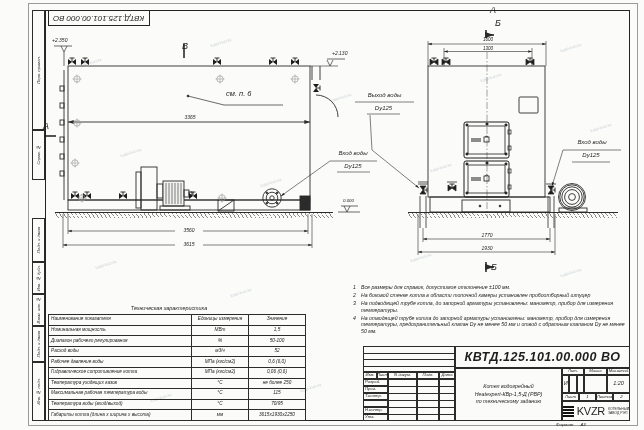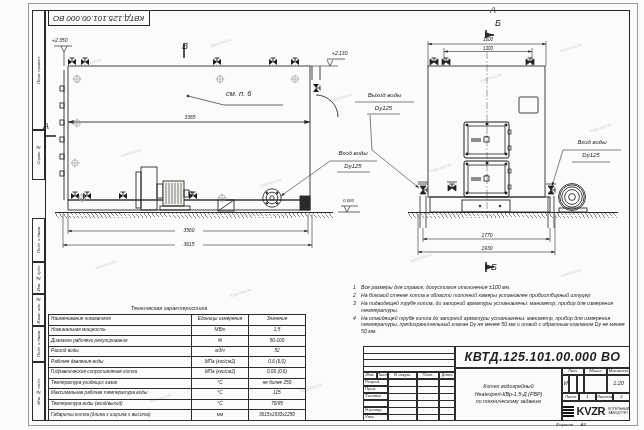--- a/index.html
+++ b/index.html
@@ -430,21 +430,21 @@
     <div class="tbc" style="left:221px;top:29px;width:23px;height:18px;"></div>
     <div class="tbc" style="left:244px;top:29px;width:23px;height:18px;font-size:5.5px;">1:20</div>
 
     <div class="tbc" style="left:199px;top:47px;width:17px;height:8px;">Лист</div>
     <div class="tbc" style="left:216px;top:47px;width:17px;height:8px;">1</div>
     <div class="tbc" style="left:233px;top:47px;width:17px;height:8px;">Листов</div>
     <div class="tbc" style="left:250px;top:47px;width:17px;height:8px;">2</div>
 
     <div class="tbc" style="left:199px;top:55px;width:68px;height:20px;gap:3px;">
       <span style="width:11px;height:11px;background:repeating-linear-gradient(#111 0 2px,#fbfbf9 2px 3px);flex:none;"></span>
-      <span style="font-style:normal;font-weight:bold;font-size:11px;letter-spacing:-0.3px;">KVZR</span>
+      <span style="font-style:normal;font-weight:normal;font-size:11px;letter-spacing:-0.3px;">KVZR</span>
       <span style="display:flex;flex-direction:column;font-size:3.4px;font-style:normal;text-align:left;line-height:1.3;">
         <span>КОТЕЛЬНЫЙ</span>
         <span>ЗАВОД РЭП</span>
       </span>
     </div>
   </div>
 
   <div class="abs it" style="left:556px;top:421.5px;display:flex;gap:7px;font-size:4.4px;">
     <span>Формат</span>
     <span>А3</span>

